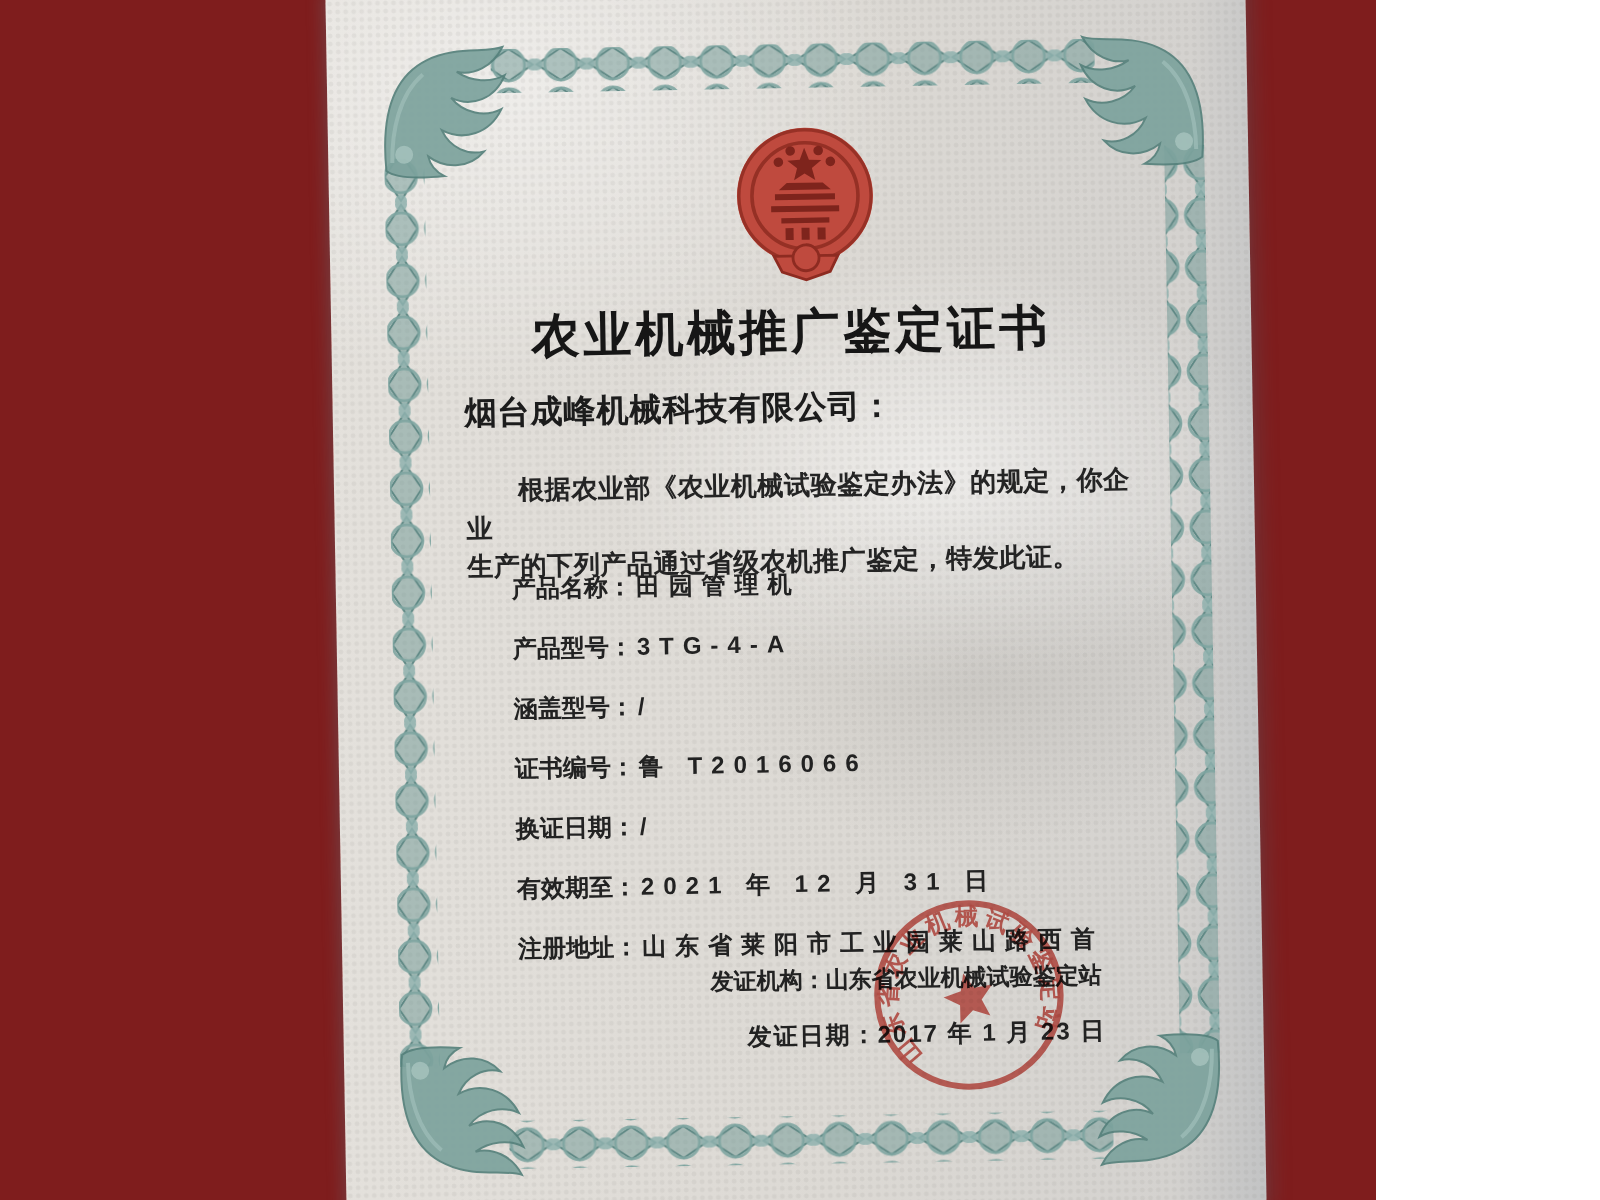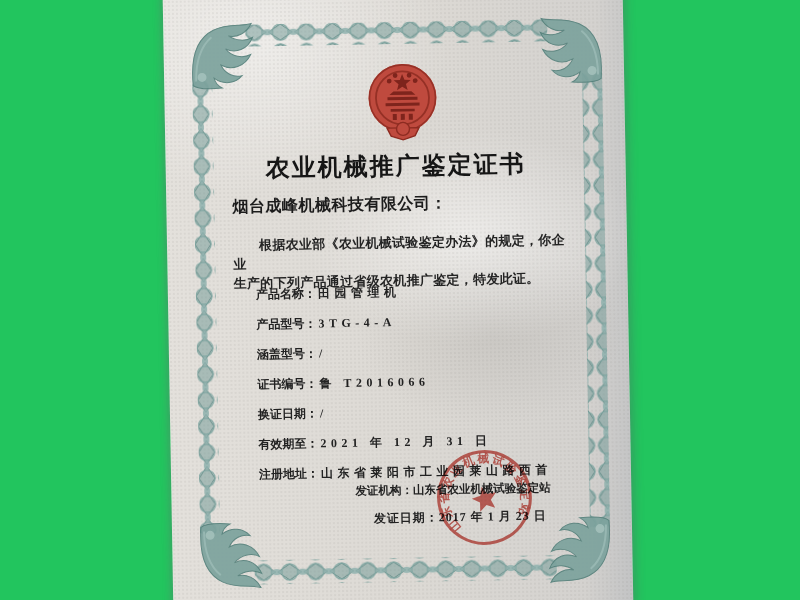--- a/index.html
+++ b/index.html
@@ -1,17 +1,17 @@
 <!DOCTYPE html>
 <html><head>
 <meta charset="utf-8">
 <style>
   html,body{margin:0;padding:0;background:#fff;}
-  .photo{position:relative;width:800px;height:600px;background:#22c55e;overflow:hidden;
-         font-family:Liberation Serif, serif;}
+  .photo{position:relative;width:688px;height:600px;background:#7f1d1d;overflow:hidden;
+         font-family:Liberation Sans, sans-serif;}
   .paper{position:absolute;left:168px;top:-8px;width:460px;height:616px;
          transform:rotate(-1deg);
          background:
            radial-gradient(ellipse 230px 150px at 66% 40%, rgba(255,255,255,.50), rgba(255,255,255,0) 72%),
            radial-gradient(ellipse 190px 130px at 70% 56%, rgba(115,113,108,.14), rgba(0,0,0,0) 70%),
            radial-gradient(ellipse 260px 200px at 20% 8%, rgba(255,255,255,.45), rgba(255,255,255,0) 75%),
            linear-gradient(92deg,#e4e1dc 0%,#dcd9d4 55%,#d4d2cf 90%,#c2c3c4 100%);
          box-shadow:-3px 0 7px rgba(110,110,115,.30), 4px 0 9px rgba(90,95,105,.28);}
   .paper::after{content:"";position:absolute;inset:0;pointer-events:none;opacity:.45;
          background-image:radial-gradient(rgba(128,126,121,.22) 1px, transparent 1.4px);

